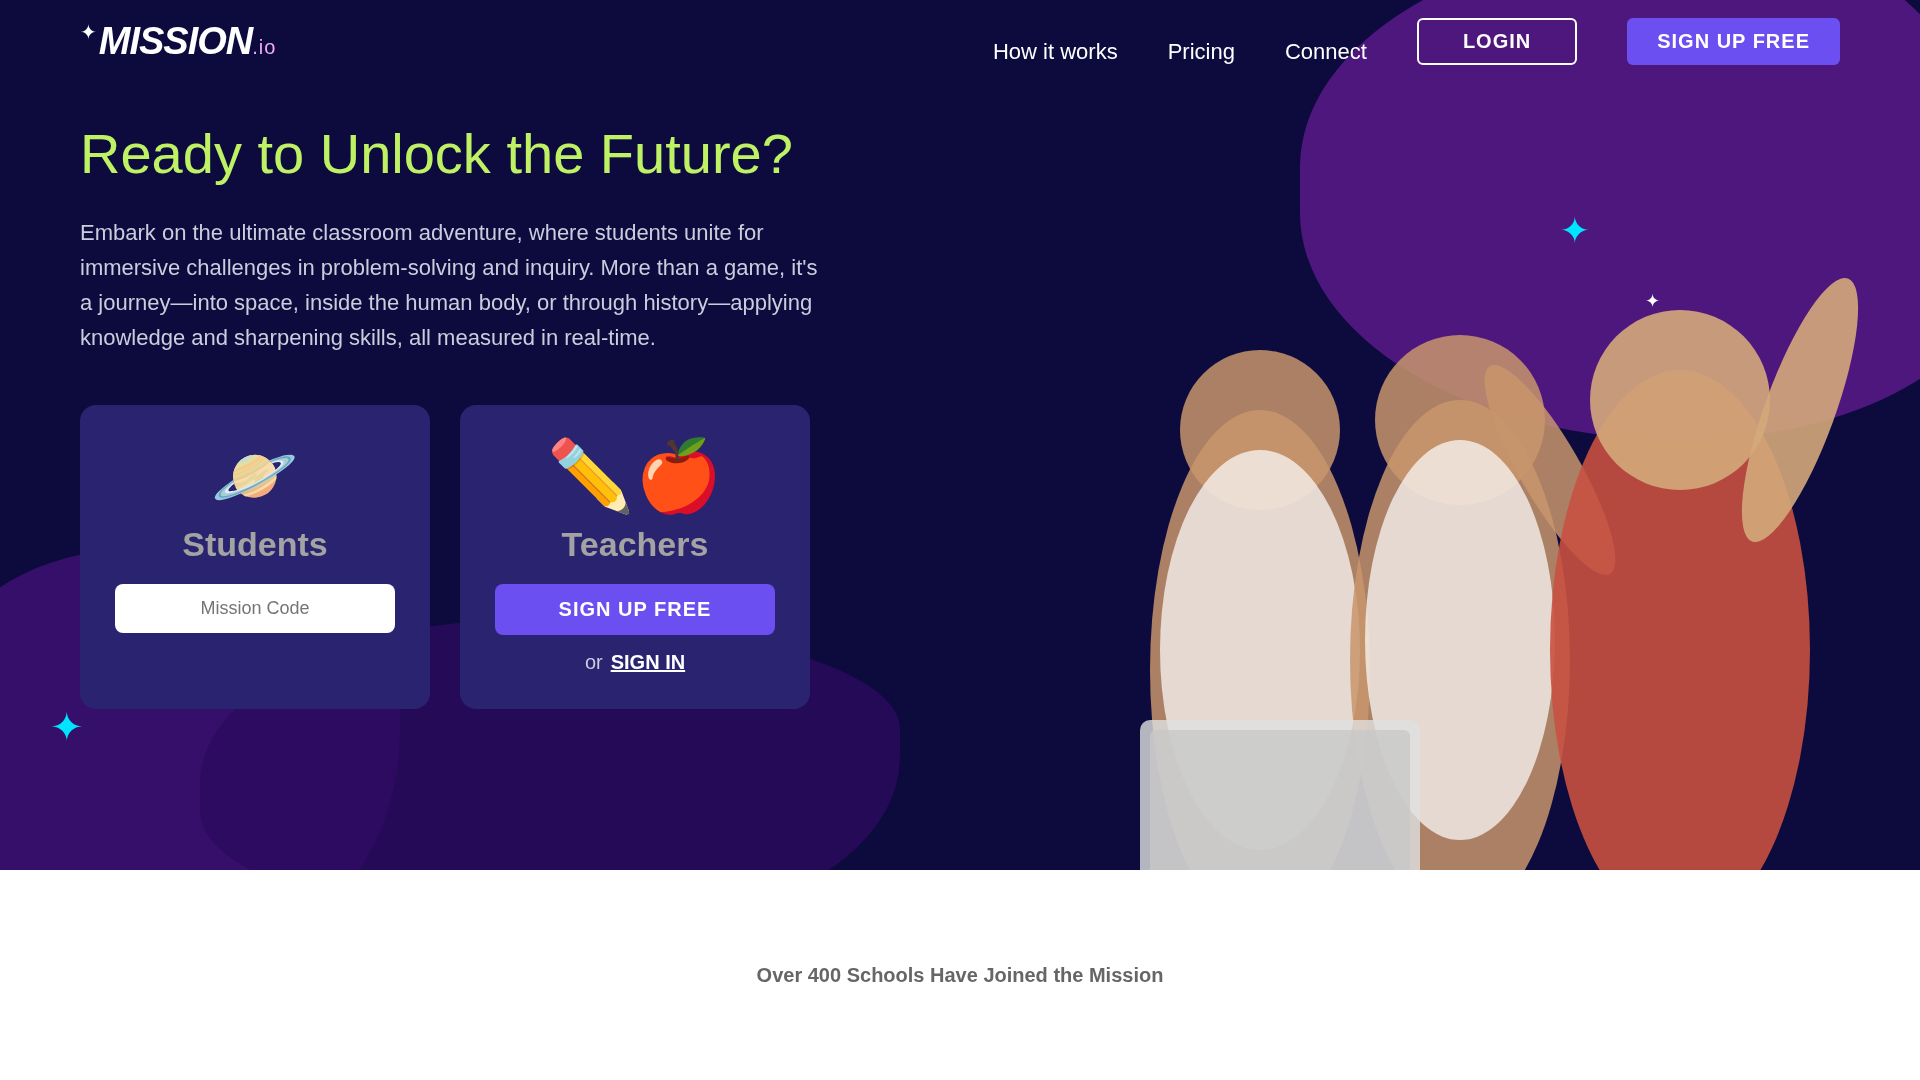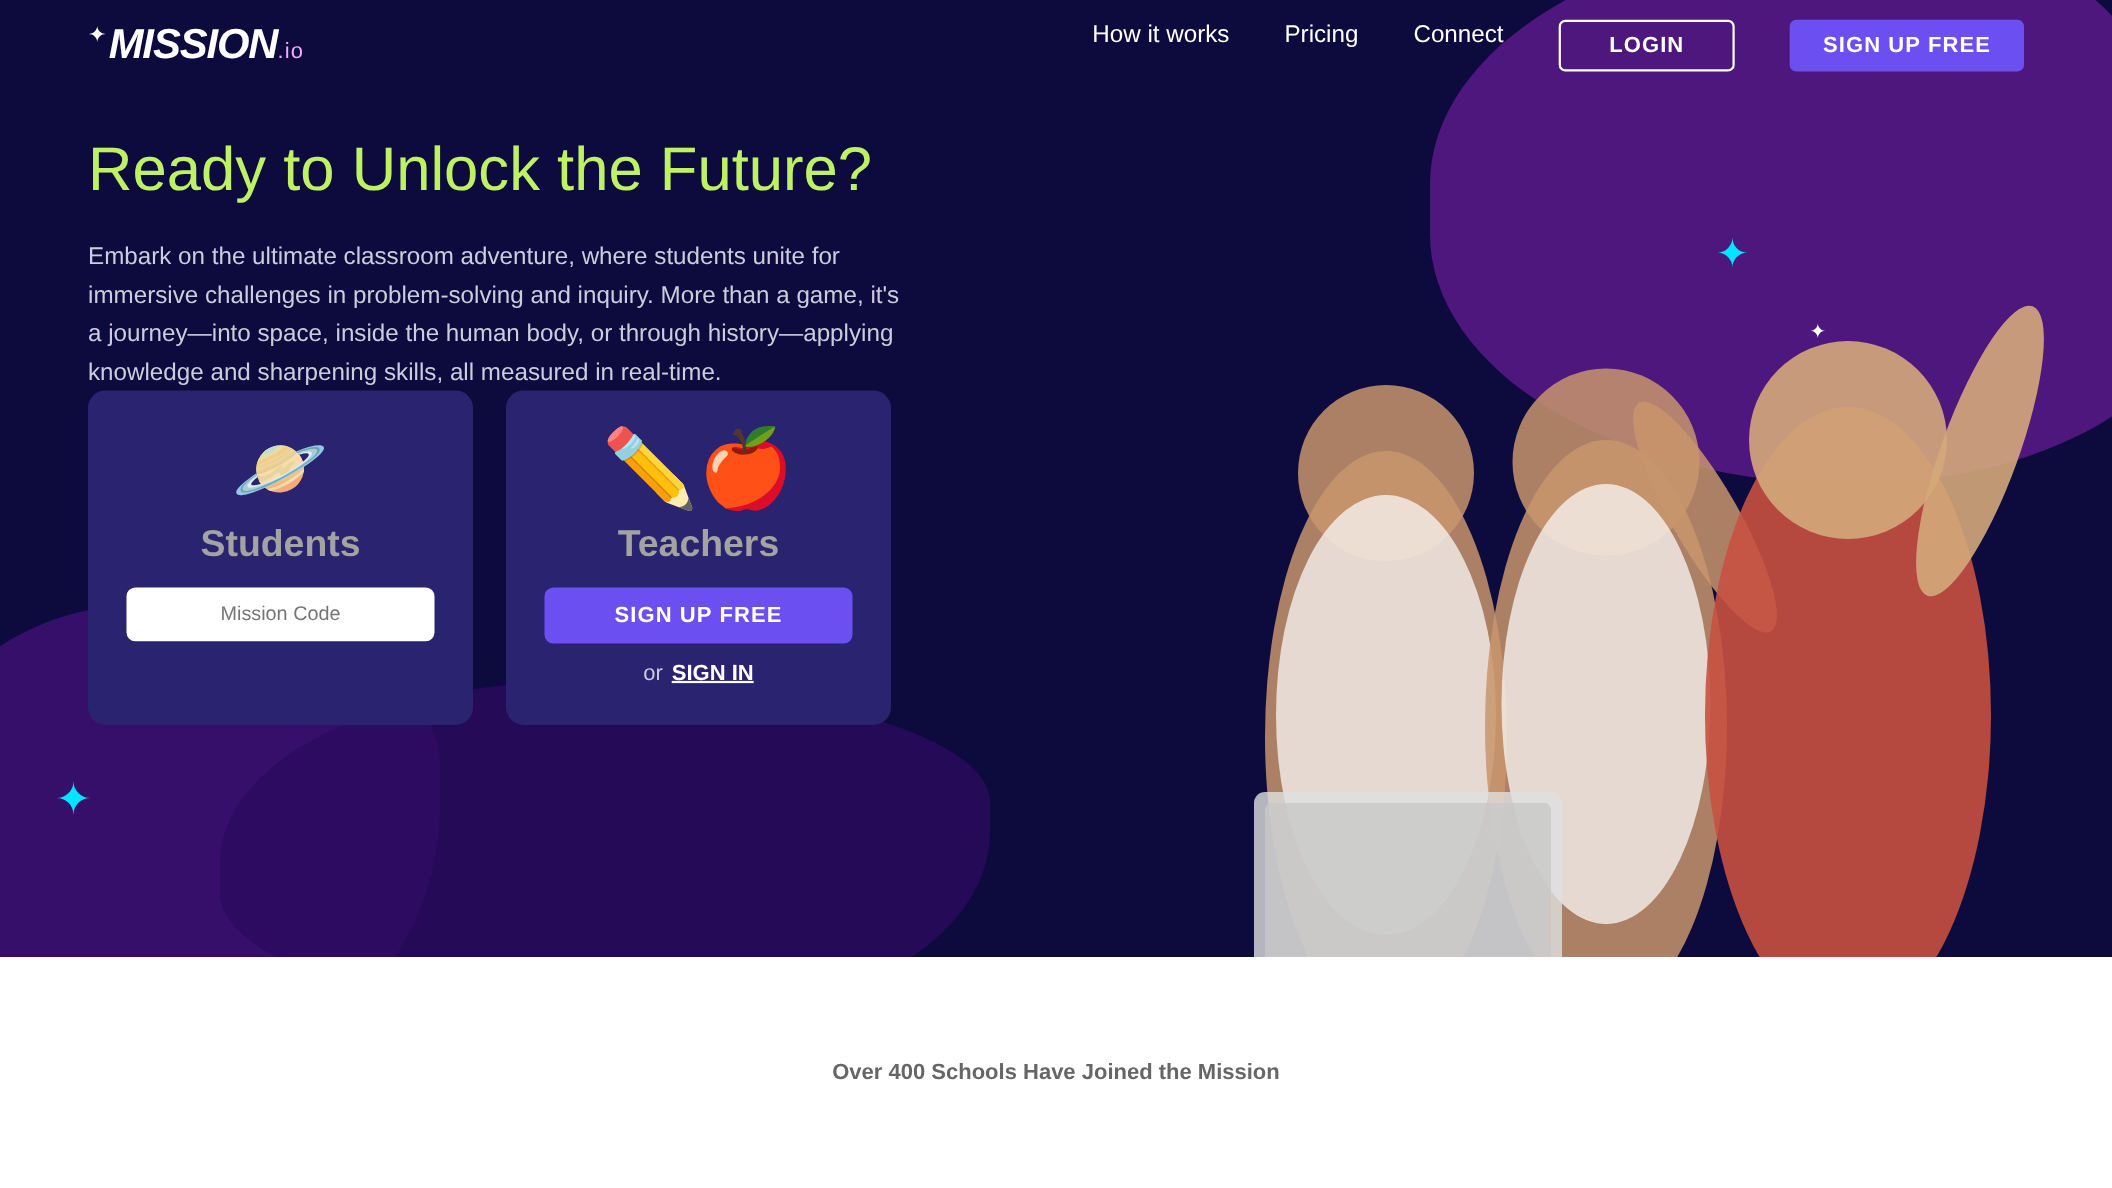--- a/index.html
+++ b/index.html
@@ -77,21 +77,21 @@
       margin-bottom: 5px;
     }
     .logo-star {
       color: #ffffff;
       font-size: 20px;
       margin-bottom: 20px;
       margin-right: 2px;
     }
     .nav-links {
       display: flex;
-      align-items: flex-start;
+      align-items: flex-end;
       gap: 50px;
     }
     .nav-link {
       color: #ffffff;
       text-decoration: none;
       font-size: 22px;
       font-weight: 400;
       cursor: pointer;
     }
     .nav-login-btn {
@@ -129,20 +129,21 @@
       font-weight: 400;
       color: #bef264;
       line-height: 1.1;
       margin-bottom: 30px;
     }
     .hero-description {
       font-size: 22px;
       color: #ccccdd;
       line-height: 1.6;
       max-width: 800px;
+      margin-bottom: 50px;
     }
 
     
     .cards-row {
       position: relative;
       z-index: 5;
       display: flex;
       gap: 30px;
       padding-left: 80px;
     }

